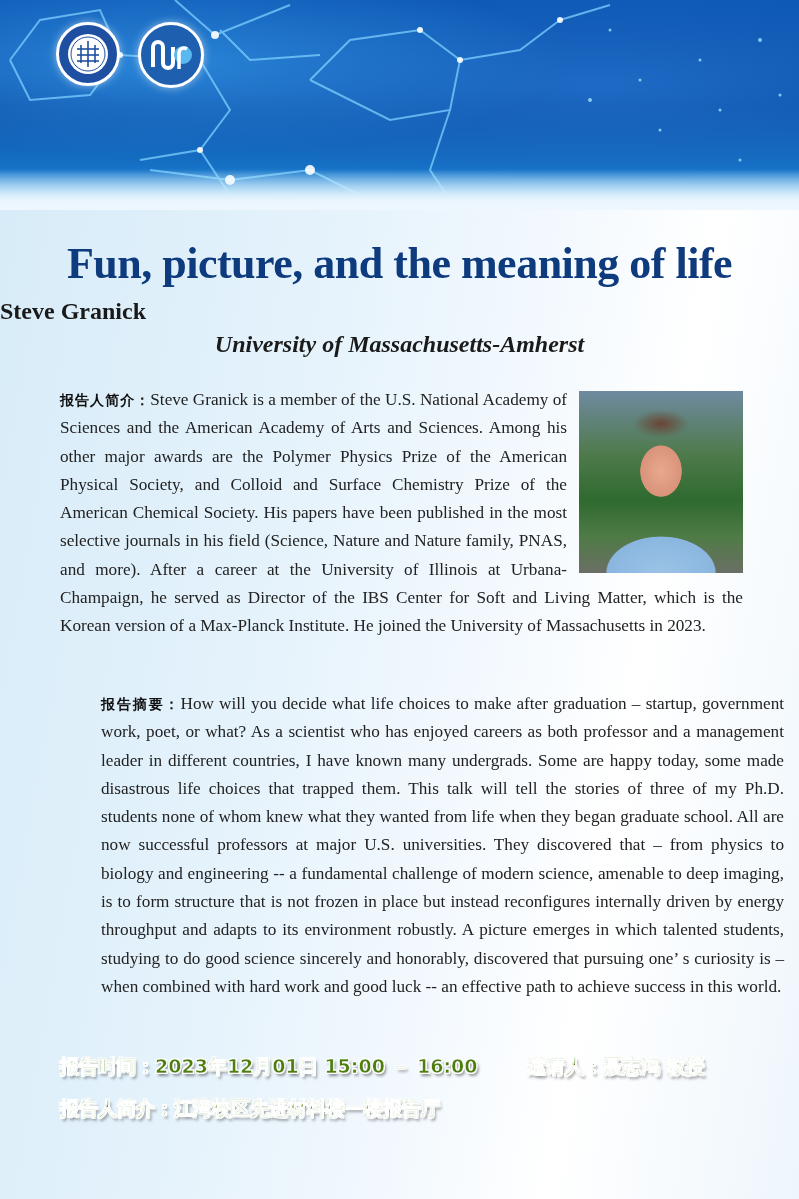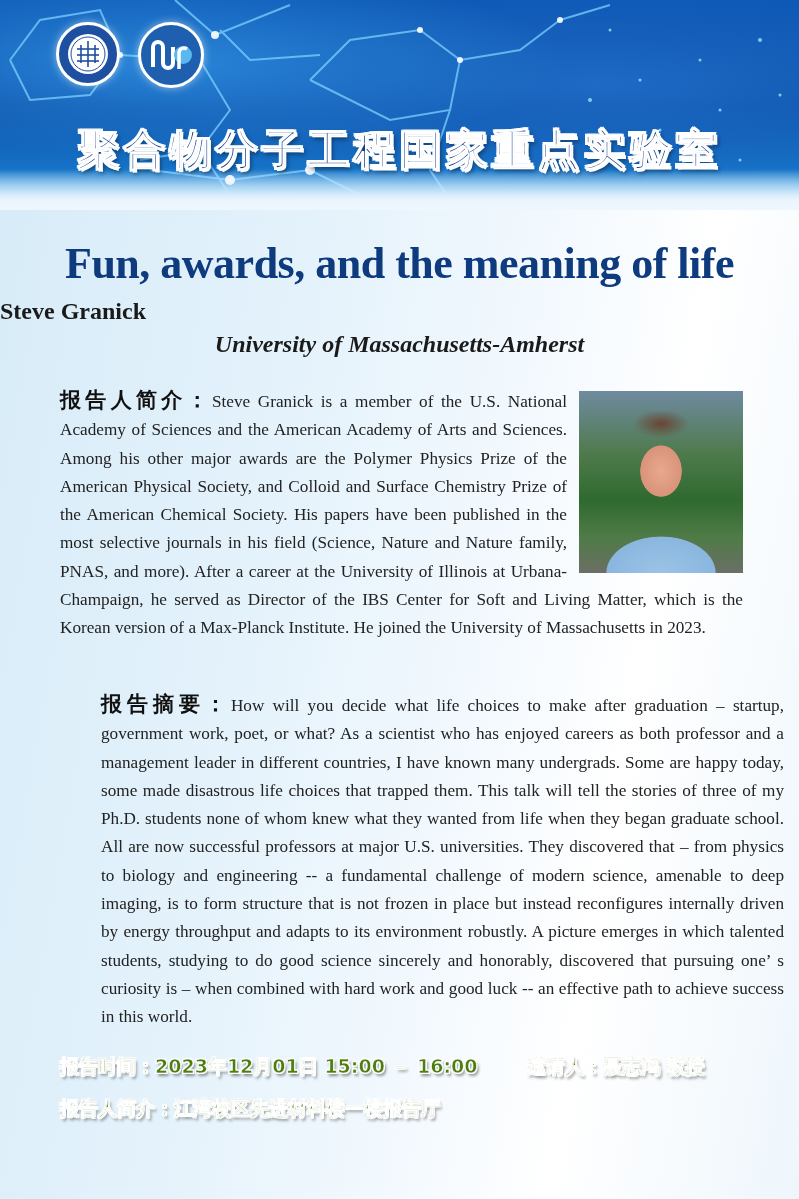--- a/index.html
+++ b/index.html
@@ -50,21 +50,21 @@
     position: absolute; top: 331px; left: 0; width: 799px; text-align: center;
     font-size: 24px; font-weight: bold; font-style: italic; color: #1a1a1a;
   }
 
   
   .section {
     position: absolute; left: 60px; width: 683px;
     font-size: 17.2px; line-height: 28.3px; color: #222222; text-align: justify;
   }
   .section .label {
-    font-family: "DejaVu Sans", sans-serif; font-weight: bold; font-size: 21px; color: #111;
+    font-family: "DejaVu Sans", sans-serif; font-weight: bold; font-size: 14px; color: #111;
     letter-spacing: 1px;
   }
   .bio { top: 386px; }
   .abstract { top: 690px; margin-left: 41px; }
   .photo {
     float: right; width: 164px; height: 182px; margin: 5px 0 6px 12px;
     background:
       radial-gradient(ellipse 34px 42px at 50% 44%, #e8a98e 0%, #d9937a 60%, rgba(217,147,122,0) 62%),
       radial-gradient(ellipse 60px 40px at 50% 100%, #9cc3e6 0%, #8ab6df 90%, rgba(138,182,223,0) 92%),
       radial-gradient(ellipse 40px 20px at 50% 18%, #6b4434 0%, rgba(107,68,52,0) 70%),
@@ -139,25 +139,24 @@
     </svg>
   </div>
   <div class="logo logo-2">
     <svg width="60" height="60" viewBox="0 0 60 60">
       <path d="M12 42 V22 a5 5 0 0 1 10 0 V38 a5 5 0 0 0 10 0 V22" stroke="#ffffff" stroke-width="4" fill="none"></path>
       <circle cx="42" cy="30" r="9" fill="#5ab8f0"></circle>
       <path d="M38 44 V28 a5 5 0 0 1 8 -4" stroke="#ffffff" stroke-width="3.5" fill="none"></path>
     </svg>
   </div>
 
-  <div class="banner-title line2">聚合物分子工程国家重点实验室</div>
   <div class="fade"></div>
 </div>
 
-<div class="talk-title">Fun, awards, and the meaning of life</div>
+<div class="talk-title">Fun, picture, and the meaning of life</div>
 <div class="speaker-name">Steve Granick</div>
 <div class="speaker-affil">University of Massachusetts-Amherst</div>
 
 <div class="section bio">
   <div class="photo" title="Portrait of Steve Granick"></div>
   <span class="label">报告人简介：</span><span>Steve Granick is a member of the U.S. National Academy of Sciences and the American Academy of Arts and Sciences. Among his other major awards are the Polymer Physics Prize of the American Physical Society, and Colloid and Surface Chemistry Prize of the American Chemical Society. His papers have been published in the most selective journals in his field (Science, Nature and Nature family, PNAS, and more). After a career at the University of Illinois at Urbana-Champaign, he served as Director of the IBS Center for Soft and Living Matter, which is the Korean version of a Max-Planck Institute. He joined the University of Massachusetts in 2023.</span>
 </div>
 
 <div class="section abstract">
   <span class="label">报告摘要：</span><span>How will you decide what life choices to make after graduation – startup, government work, poet, or what? As a scientist who has enjoyed careers as both professor and a management leader in different countries, I have known many undergrads. Some are happy today, some made disastrous life choices that trapped them. This talk will tell the stories of three of my Ph.D. students none of whom knew what they wanted from life when they began graduate school. All are now successful professors at major U.S. universities. They discovered that – from physics to biology and engineering -- a fundamental challenge of modern science, amenable to deep imaging, is to form structure that is not frozen in place but instead reconfigures internally driven by energy throughput and adapts to its environment robustly. A picture emerges in which talented students, studying to do good science sincerely and honorably, discovered that pursuing one’ s curiosity is – when combined with hard work and good luck -- an effective path to achieve success in this world.</span>

